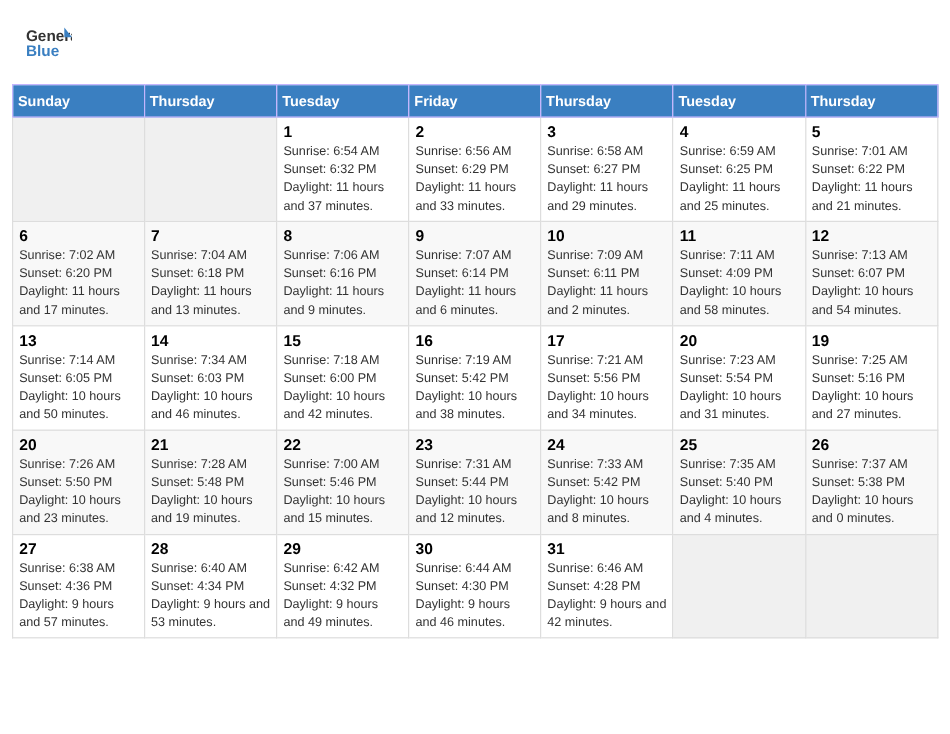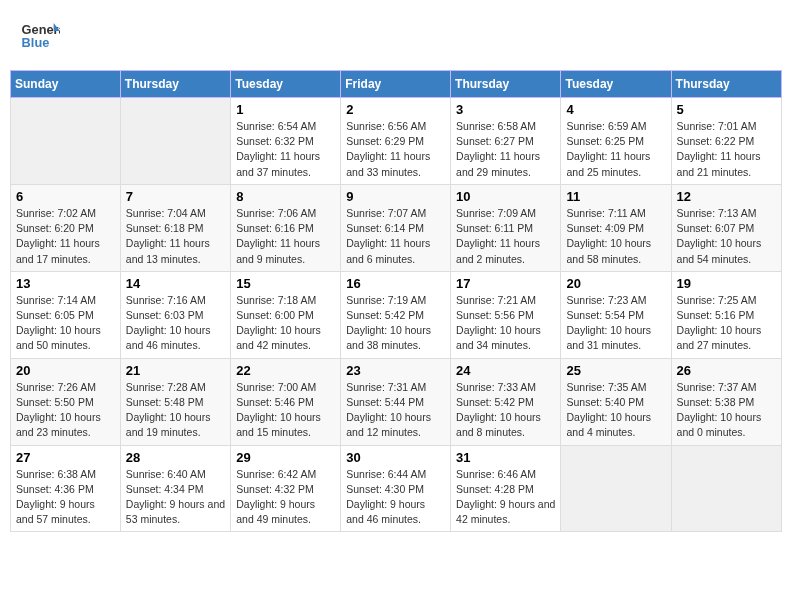--- a/index.html
+++ b/index.html
@@ -199,21 +199,21 @@
       <tr>
         <td>
           <div class="day-num">13</div>
           <div class="day-info">Sunrise: 7:14 AM
 Sunset: 6:05 PM
 Daylight: 10 hours
 and 50 minutes.</div>
         </td>
         <td>
           <div class="day-num">14</div>
-          <div class="day-info">Sunrise: 7:16 AM
+          <div class="day-info">Sunrise: 7:34 AM
 Sunset: 6:03 PM
 Daylight: 10 hours
 and 46 minutes.</div>
         </td>
         <td>
           <div class="day-num">15</div>
           <div class="day-info">Sunrise: 7:18 AM
 Sunset: 6:00 PM
 Daylight: 10 hours
 and 42 minutes.</div>

